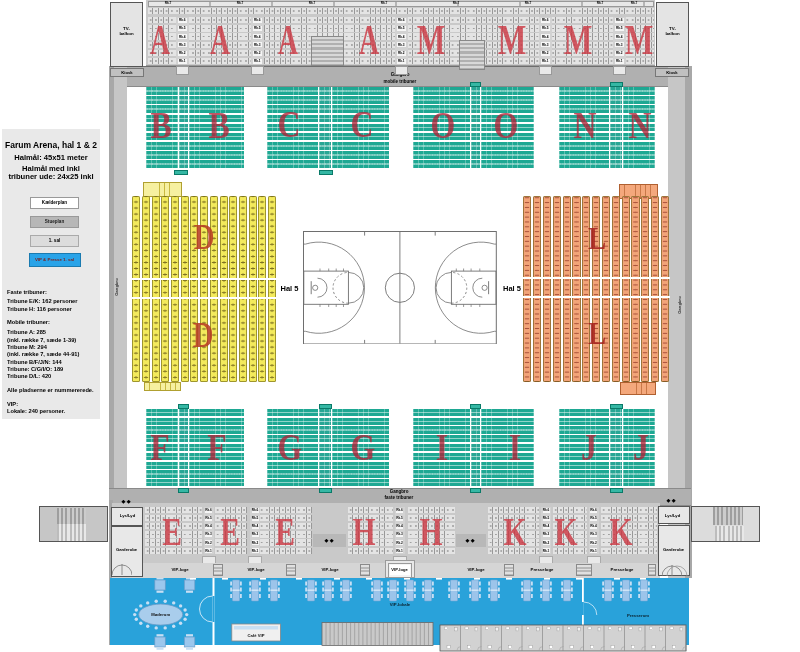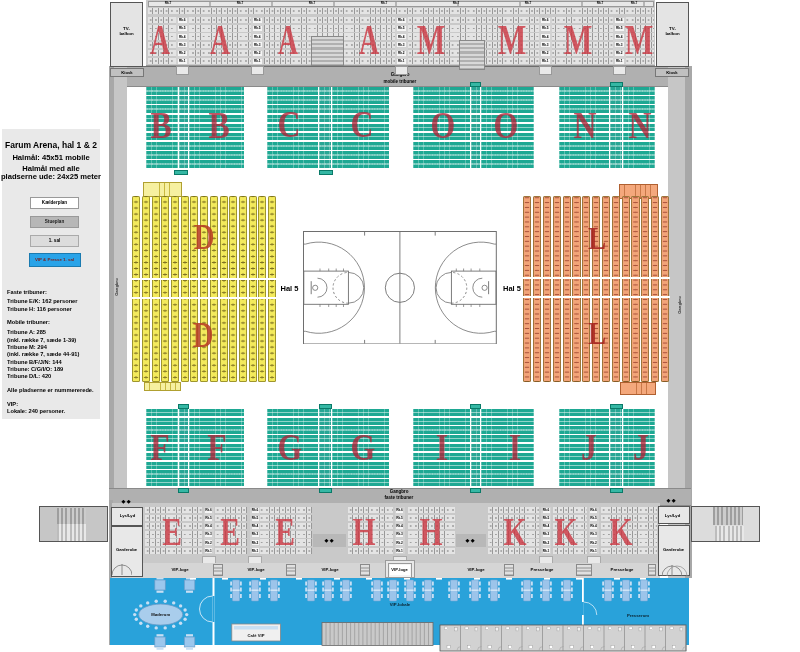--- a/index.html
+++ b/index.html
@@ -868,23 +868,23 @@
       <rect x="331.0" y="0" width="6" height="1.6" fill="#ffffff"></rect>
       <rect x="369.0" y="0" width="6" height="1.6" fill="#ffffff"></rect>
       <rect x="401.0" y="0" width="6" height="1.6" fill="#ffffff"></rect>
       <rect x="439.0" y="0" width="6" height="1.6" fill="#ffffff"></rect>
       <rect x="471.0" y="0" width="6" height="1.6" fill="#ffffff"></rect>
       <rect x="509.0" y="0" width="6" height="1.6" fill="#ffffff"></rect>
       <rect x="535.0" y="0" width="6" height="1.6" fill="#ffffff"></rect>
     </svg>
 <div style="position:absolute;left:2.0px;top:128.5px;width:98.0px;height:290.0px;background:#e9e9e9;"></div>
 <span style="position:absolute;left:51.0px;top:145.7px;transform:translate(-50%,-50%);font-size:8.5px;font-weight:bold;color:#000;white-space:nowrap;line-height:1.15;text-align:center;">Farum Arena, hal 1 &amp; 2</span>
-<span style="position:absolute;left:51.0px;top:158.2px;transform:translate(-50%,-50%);font-size:7.6px;font-weight:bold;color:#000;white-space:nowrap;line-height:1.15;text-align:center;">Halmål: 45x51 mobile</span>
-<span style="position:absolute;left:51.0px;top:169.0px;transform:translate(-50%,-50%);font-size:7.6px;font-weight:bold;color:#000;white-space:nowrap;line-height:1.15;text-align:center;">Halmål med alle</span>
-<span style="position:absolute;left:51.0px;top:177.3px;transform:translate(-50%,-50%);font-size:7.6px;font-weight:bold;color:#000;white-space:nowrap;line-height:1.15;text-align:center;">pladserne ude: 24x25 meter</span>
+<span style="position:absolute;left:51.0px;top:158.2px;transform:translate(-50%,-50%);font-size:7.6px;font-weight:bold;color:#000;white-space:nowrap;line-height:1.15;text-align:center;">Halmål: 45x51 meter</span>
+<span style="position:absolute;left:51.0px;top:169.0px;transform:translate(-50%,-50%);font-size:7.6px;font-weight:bold;color:#000;white-space:nowrap;line-height:1.15;text-align:center;">Halmål med inkl</span>
+<span style="position:absolute;left:51.0px;top:177.3px;transform:translate(-50%,-50%);font-size:7.6px;font-weight:bold;color:#000;white-space:nowrap;line-height:1.15;text-align:center;">tribuner ude: 24x25 inkl</span>
 <div style="position:absolute;left:30.0px;top:196.5px;width:49.0px;height:12.5px;background:#fff;border:1px solid #999;"></div>
 <span style="position:absolute;left:54.5px;top:202.7px;transform:translate(-50%,-50%);font-size:4.6px;font-weight:bold;color:#000;white-space:nowrap;line-height:1.15;text-align:center;">Kælderplan</span>
 <div style="position:absolute;left:30.0px;top:216.0px;width:49.0px;height:12.0px;background:#b7b7b7;border:1px solid #999;"></div>
 <span style="position:absolute;left:54.5px;top:222.0px;transform:translate(-50%,-50%);font-size:4.6px;font-weight:bold;color:#222;white-space:nowrap;line-height:1.15;text-align:center;">Stueplan</span>
 <div style="position:absolute;left:30.0px;top:234.5px;width:49.0px;height:12.0px;background:#dcdcdc;border:1px solid #aaa;"></div>
 <span style="position:absolute;left:54.5px;top:240.5px;transform:translate(-50%,-50%);font-size:4.6px;font-weight:bold;color:#000;white-space:nowrap;line-height:1.15;text-align:center;">1. sal</span>
 <div style="position:absolute;left:28.5px;top:253.0px;width:52.0px;height:13.5px;background:#29a3e8;border:1px solid #1a7ab0;"></div>
 <span style="position:absolute;left:54.5px;top:259.7px;transform:translate(-50%,-50%);font-size:4.4px;font-weight:bold;color:#7a2020;white-space:nowrap;line-height:1.15;text-align:center;">VIP &amp; Presse 1. sal</span>
 <span style="position:absolute;left:7px;top:292.2px;transform:translateY(-50%);font-size:5.7px;font-weight:bold;color:#000;white-space:nowrap;">Faste tribuner:</span>
 <span style="position:absolute;left:7px;top:301.0px;transform:translateY(-50%);font-size:5.7px;font-weight:bold;color:#000;white-space:nowrap;">Tribune E/K: 162 personer</span>

